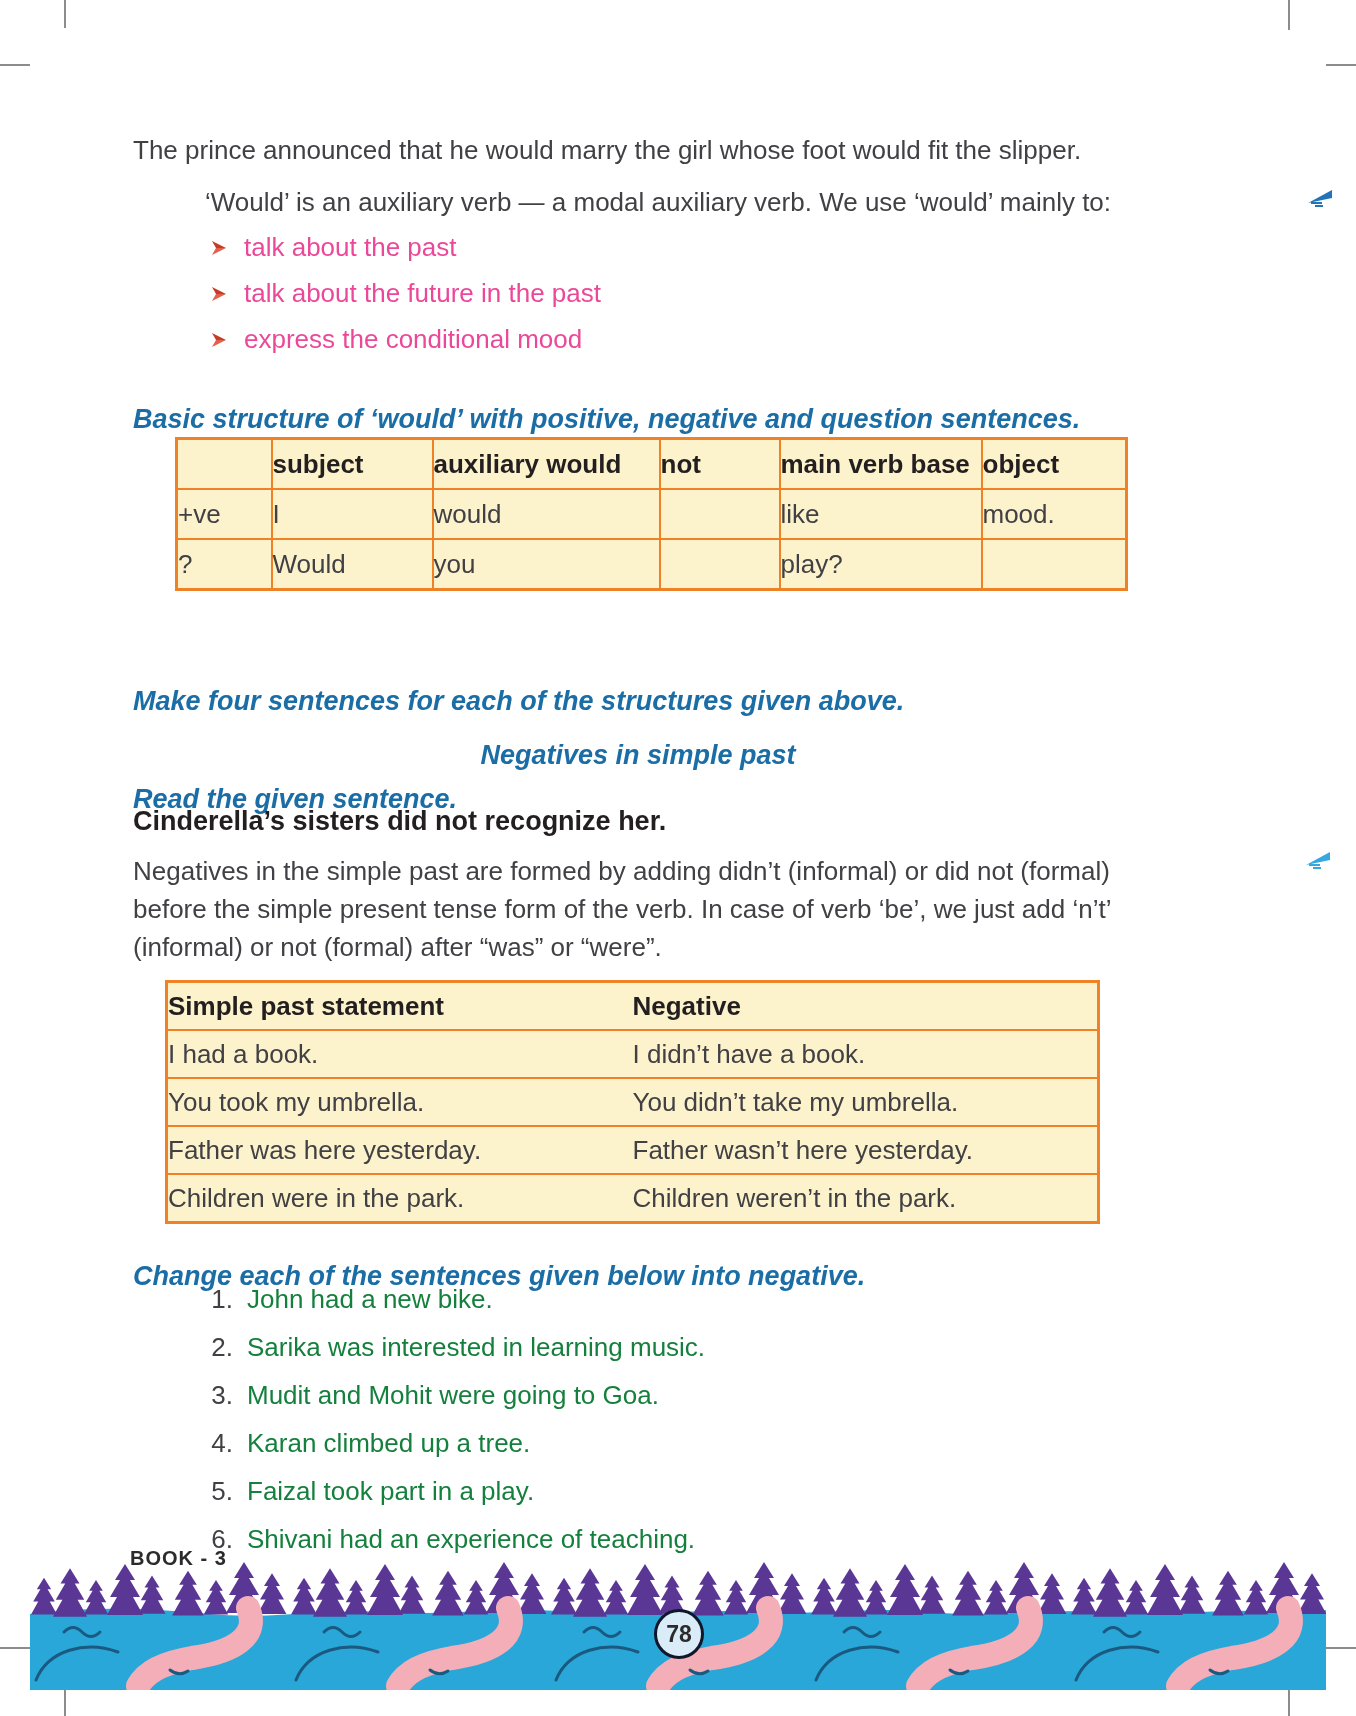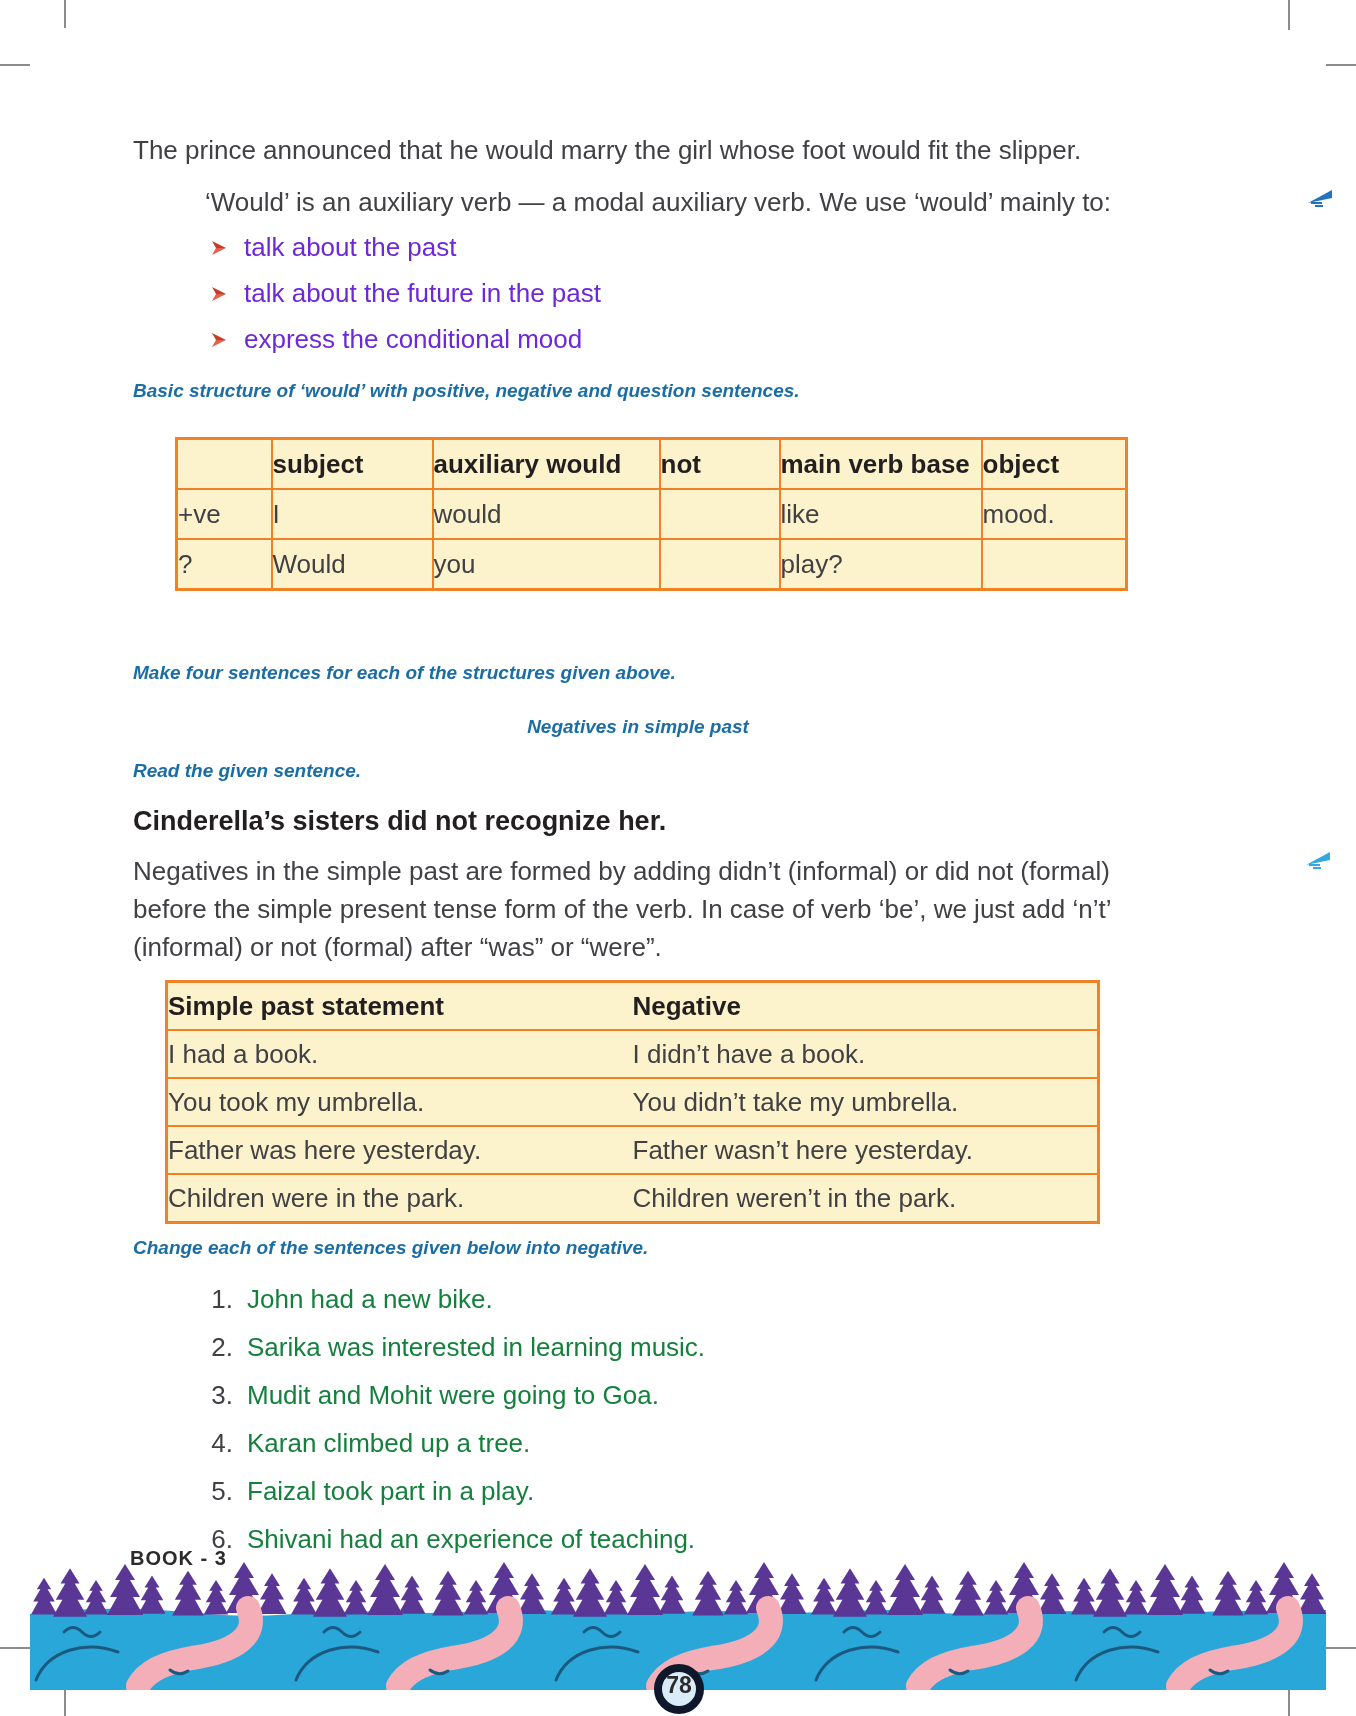--- a/index.html
+++ b/index.html
@@ -10,26 +10,26 @@
     color:#414044;
   }
   .abs { position:absolute; }
   p { margin:0; }
 
   
   .mark { position:absolute; background:#8c8c8c; }
 
   
   .body-text { font-size:26px; line-height:38px; color:#414044; }
-  .blue-h { font-size:19px; font-weight:bold; font-style:italic; color:#1b6da6; }
+  .blue-h { font-size:27px; font-weight:bold; font-style:italic; color:#1b6da6;margin-top:24px; }
   .bold-black { font-size:27px; font-weight:bold; color:#231f20; }
 
   
   .bullet-row { position:absolute; display:flex; align-items:center; gap:16px; }
-  .bullet-row .txt { font-size:26px; color:#6d28d9; }
+  .bullet-row .txt { font-size:26px; color:#ec4899; }
 
   
   table.tbl { border-collapse:collapse; table-layout:fixed; background:#fcf2cb; }
   table.tbl td, table.tbl th { font-weight:normal; font-size:26px; color:#414044; text-align:left; vertical-align:middle; padding:0; }
   table.tbl1 { border:3px solid #ef8226; }
   table.tbl1 td, table.tbl1 th { border:2px solid #ef8226; height:48px; }
   table.tbl1 th { font-weight:bold; color:#231f20; }
 
   
   table.tbl2 { border:3px solid #ef8226; }
@@ -38,23 +38,23 @@
   table.tbl2 tr:last-child td { border-bottom:none;margin-left:36px; }
 
   
   .ex-item { position:absolute; display:flex; }
   .ex-item .num { width:100px; text-align:right; font-size:26px; color:#414044; flex:0 0 auto; }
   .ex-item .txt { margin-left:14px; font-size:26px; color:#15803d; }
 
   
   .book-label { position:absolute; left:130px; top:1547px; font-size:20px; font-weight:bold; color:#2b2b2b; letter-spacing:1px; z-index:3; }
   .page-badge {
-    position:absolute; left:654px; top:1664px; width:50px; height:50px; box-sizing:border-box;
-    background:#daecf8; border:8px solid #0f172a; border-radius:50%;
-    display:flex; align-items:flex-start; justify-content:center;
+    position:absolute; left:654px; top:1609px; width:50px; height:50px; box-sizing:border-box;
+    background:#daecf8; border:3px solid #0f172a; border-radius:50%;
+    display:flex; align-items:center; justify-content:center;
     font-size:23px; font-weight:bold; color:#2b2b2b; z-index:4;
   }
   .footer-art { position:absolute; left:30px; top:1550px; z-index:2; }
   .dart { position:absolute; }
 </style>
 </head>
 <body>
 
 <div class="mark" style="left:64px; top:0; width:2px; height:28px;"></div>
 <div class="mark" style="left:0; top:64px; width:30px; height:2px;"></div>

